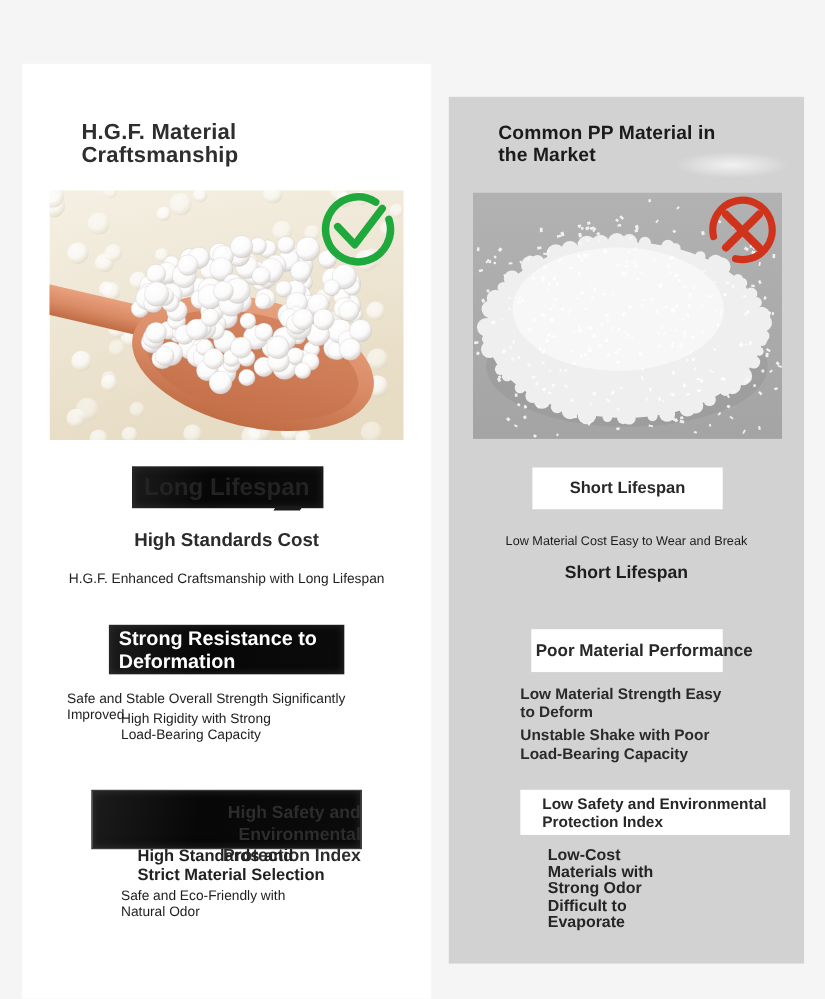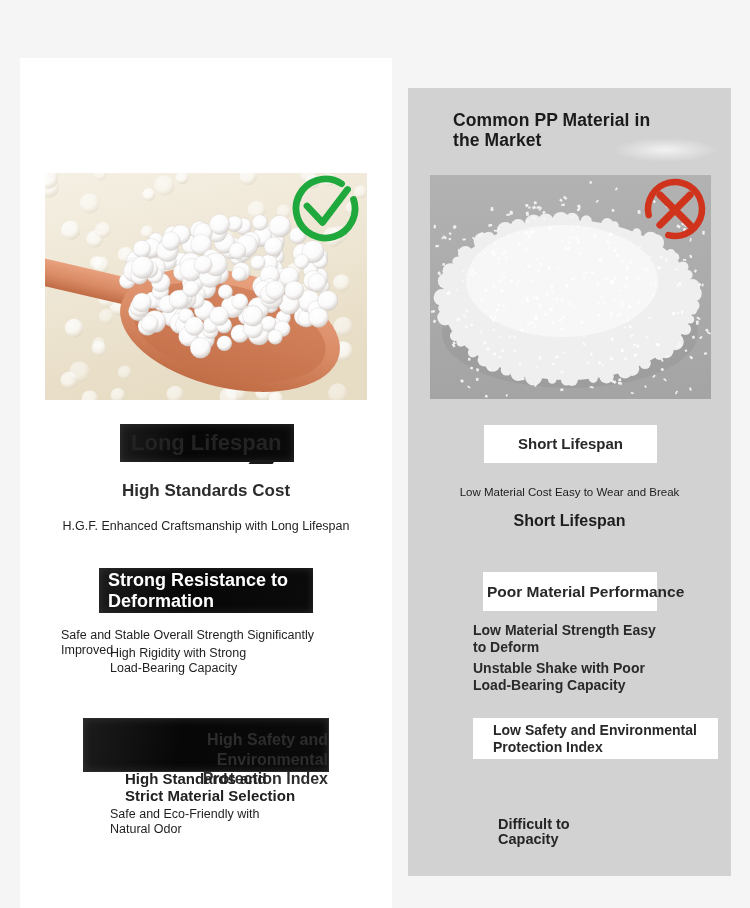--- a/index.html
+++ b/index.html
@@ -80,20 +80,22 @@
   .rp3-note1{left:90px;top:683px;font-size:14.5px;line-height:15.2px;font-weight:700;color:#252525;white-space:pre-line;}
   .rp3-note2{left:90px;top:729px;font-size:14.5px;line-height:15.2px;font-weight:700;color:#252525;white-space:pre-line;}
 </style>
 </head>
 <body>
 
 <div class="stage">
 
   <div class="abs panel-left">
 
+    <div class="abs left-title">H.G.F. Material
+Craftsmanship</div>
 
     <div class="abs img-left">
       <svg viewBox="0 0 322 227" preserveAspectRatio="none">
         <defs>
           <linearGradient id="creamG" x1="0" y1="0" x2="0.3" y2="1">
             <stop offset="0" stop-color="#f5f0e4"></stop>
               <stop offset="1" stop-color="#e7dcc4"></stop>
           </linearGradient>
           <radialGradient id="pel" cx="0.38" cy="0.32" r="0.75">
             <stop offset="0" stop-color="#ffffff"></stop>
@@ -759,17 +761,20 @@
     <div class="abs c-center rp1-title">Short Lifespan</div>
 
     <div class="abs banner-white rbanner2">Poor Material Performance</div>
     <div class="abs rp2-note1">Low Material Strength Easy
 to Deform</div>
     <div class="abs rp2-note2">Unstable Shake with Poor
 Load-Bearing Capacity</div>
 
     <div class="abs banner-white rbanner3">Low Safety and Environmental
 Protection Index</div>
+    <div class="abs rp3-note1">Low-Cost
+Materials with
+Strong Odor</div>
     <div class="abs rp3-note2">Difficult to
-Capacity</div>
+Evaporate</div>
   </div>
 
 </div>
 
 </body></html>

